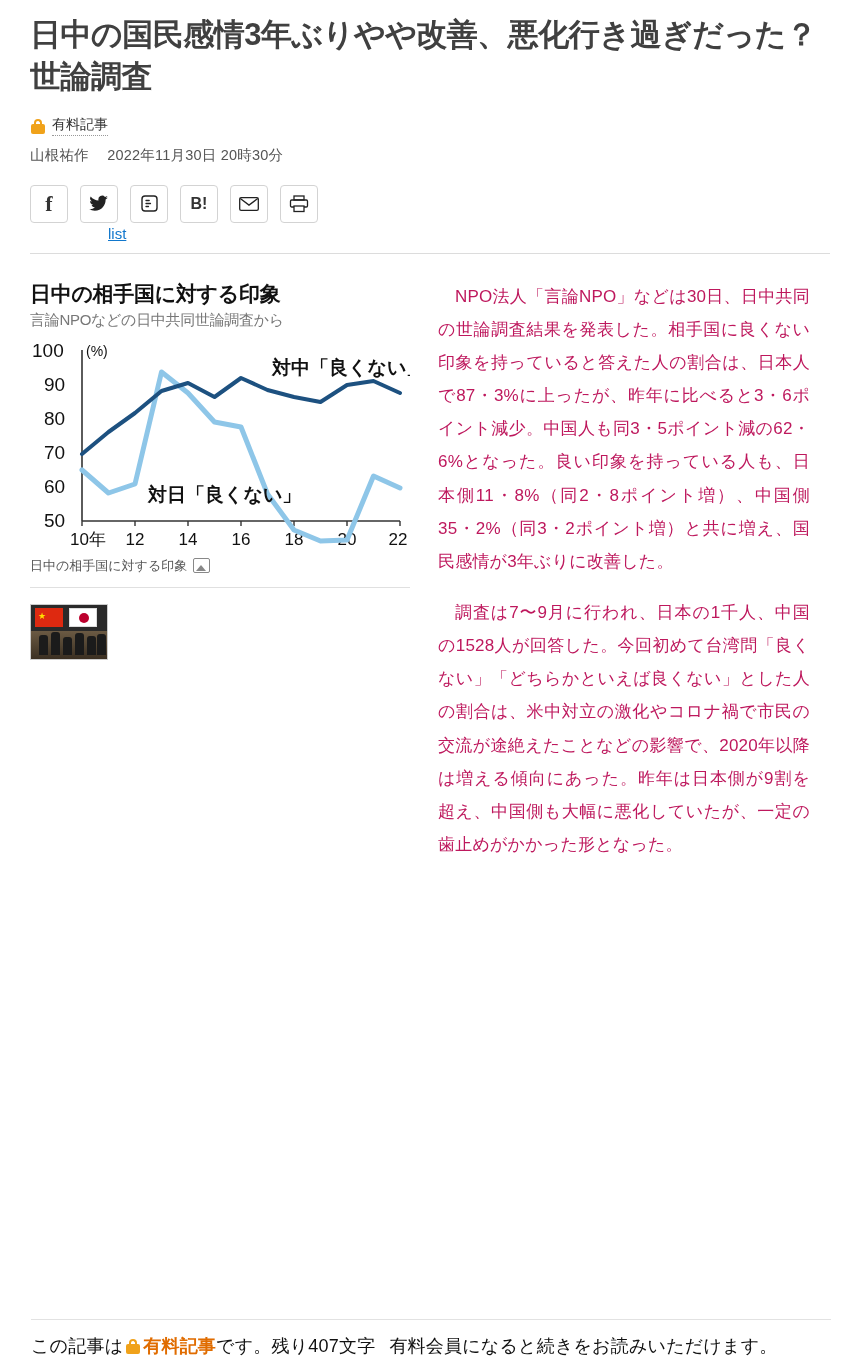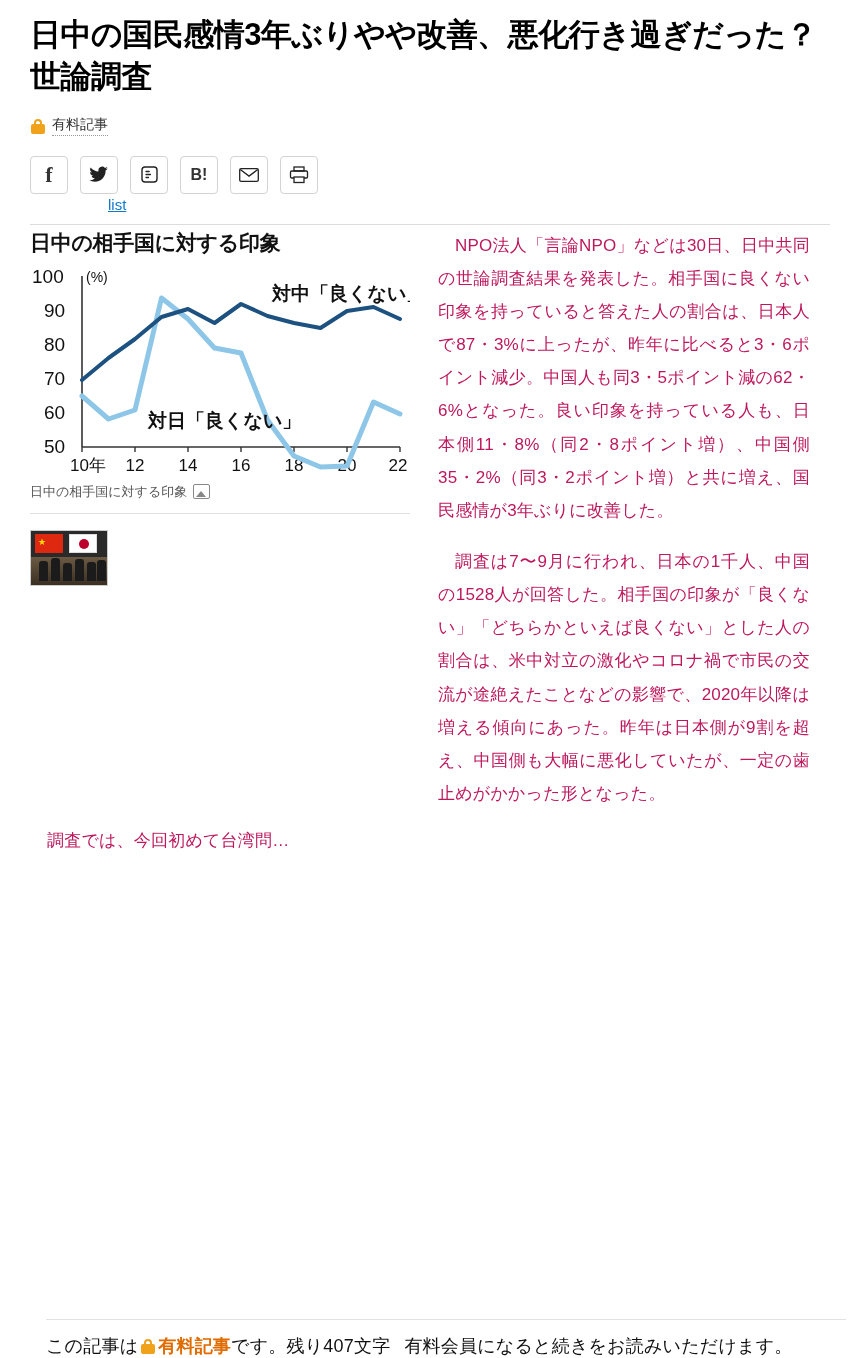--- a/index.html
+++ b/index.html
@@ -22,21 +22,21 @@
     box-sizing: border-box;
     padding: 0 30px;
   }
   
   .headline {
     font-size: 31px;
     font-weight: bold;
     line-height: 1.35;
     letter-spacing: -0.5px;
     margin: 14px 0 16px 0;
-    color: #000000;
+    color: #404040;
   }
   
   .paid-row {
     margin-top: 18px;
     display: flex;
     align-items: center;
     gap: 6px;
   }
   .lock-icon {
     width: 16px; height: 16px;
@@ -101,21 +101,21 @@
     text-decoration: underline;
     display: inline-block;
   }
   .rule {
     border: none;
     border-top: 1px solid #dcdcdc;
     margin: 10px 0 0 0;
   }
   
   .columns {
-    margin-top: 4px;
+    margin-top: 26px;
     display: flex;
     gap: 28px;
     align-items: flex-start;
   }
   .col-left { width: 380px; }
   .col-right { width: 372px; }
   
   .figure {
     width: 380px;
   }
@@ -213,21 +213,21 @@
     letter-spacing: 0.2px;
     text-align: justify;
   }
   .full-width-text {
     margin-top: -4px;
   }
   .full-width-text .para { margin-bottom: 16px; }
   
   .footer {
     position: absolute;
-    left: 46px;
+    left: 31px;
     bottom: 14px;
     width: 800px;
   }
   .footer-rule {
     border: none;
     border-top: 1px solid #e2e2e2;
     margin: 0 0 14px 0;
   }
   .paywall {
     font-size: 18px;
@@ -252,20 +252,25 @@
   <h1 class="headline">日中の国民感情3年ぶりやや改善、悪化行き過ぎだった？世論調査</h1>
 
   <div class="paid-row">
     <span class="lock-icon">
       <span class="shackle"></span>
         <span class="body"></span>
     </span>
     <span class="paid-label">有料記事</span>
   </div>
 
+  <div class="byline">
+    <span>山根祐作</span>
+    <span class="sep"></span>
+    <span>2022年11月30日 20時30分</span>
+  </div>
 
   <div class="share-row">
     <div class="share-btn">
       <span style="font-family:'Liberation Serif',serif;font-weight:bold;font-size:22px;">f</span>
     </div>
     <div class="share-btn">
       <svg width="20" height="18" viewBox="0 0 20 18">
         <path d="M19 2.5a7.5 7.5 0 0 1-2.2.6A3.8 3.8 0 0 0 18.4 1a7.6 7.6 0 0 1-2.4.9A3.8 3.8 0 0 0 9.5 5.4 10.8 10.8 0 0 1 1.7 1.4a3.8 3.8 0 0 0 1.2 5.1A3.8 3.8 0 0 1 1.1 6v.05a3.8 3.8 0 0 0 3 3.7 3.8 3.8 0 0 1-1.7.07 3.8 3.8 0 0 0 3.5 2.6A7.6 7.6 0 0 1 0 14.1 10.8 10.8 0 0 0 5.8 15.8c7 0 10.8-5.8 10.8-10.8v-.5A7.7 7.7 0 0 0 19 2.5z" fill="#222"></path>
       </svg>
     </div>
@@ -296,20 +301,21 @@
   <a class="list-link">list</a>
 
   <hr class="rule">
 
   <div class="columns">
 
     <div class="col-left">
 
       <div class="figure">
         <div class="chart-title">日中の相手国に対する印象</div>
+        <div class="chart-sub">言論NPOなどの日中共同世論調査から</div>
 
         <div class="chart-area">
           <svg width="380" height="215" viewBox="0 0 380 215">
 
             <g font-family="Liberation Sans, sans-serif" font-size="19" fill="#111">
               <text x="2" y="23">100</text>
               <text x="14" y="57">90</text>
               <text x="14" y="91">80</text>
               <text x="14" y="125">70</text>
               <text x="14" y="159">60</text>
@@ -369,27 +375,26 @@
         <div class="p" style="left:32px;height:18px;"></div>
         <div class="p" style="left:44px;height:22px;"></div>
         <div class="p" style="left:56px;height:19px;"></div>
         <div class="p" style="left:66px;height:21px;"></div>
       </div>
 
     </div>
 
     <div class="col-right">
       <p class="para">NPO法人「言論NPO」などは30日、日中共同の世論調査結果を発表した。相手国に良くない印象を持っていると答えた人の割合は、日本人で87・3%に上ったが、昨年に比べると3・6ポイント減少。中国人も同3・5ポイント減の62・6%となった。良い印象を持っている人も、日本側11・8%（同2・8ポイント増）、中国側35・2%（同3・2ポイント増）と共に増え、国民感情が3年ぶりに改善した。</p>
-      <p class="para">調査は7〜9月に行われ、日本の1千人、中国の1528人が回答した。相手国の印象が「良くない」「どちらかといえば良くない」とした人の割合は、米中対立の激化やコロナ禍で市民の交流が途絶えたことなどの影響で、2020年以降は増える傾向にあった。昨年は日本側が9割を超え、中国側も大幅に悪化していたが、一定の歯止めがかかった形となった。</p>
+      <p class="para">調査は7〜9月に行われ、日本の1千人、中国の1528人が回答した。今回初めて台湾問「良くない」「どちらかといえば良くない」とした人の割合は、米中対立の激化やコロナ禍で市民の交流が途絶えたことなどの影響で、2020年以降は増える傾向にあった。昨年は日本側が9割を超え、中国側も大幅に悪化していたが、一定の歯止めがかかった形となった。</p>
     </div>
 
   </div>
 
   <div class="full-width-text">
-    <p class="para">調査では、今回初めて台湾問…</p>
   </div>
 
   <div class="footer">
     <hr class="footer-rule">
     <div class="paywall">
       <span>この記事は</span>
       <span class="lock-icon">
         <span class="shackle"></span>
           <span class="body"></span>
       </span>

